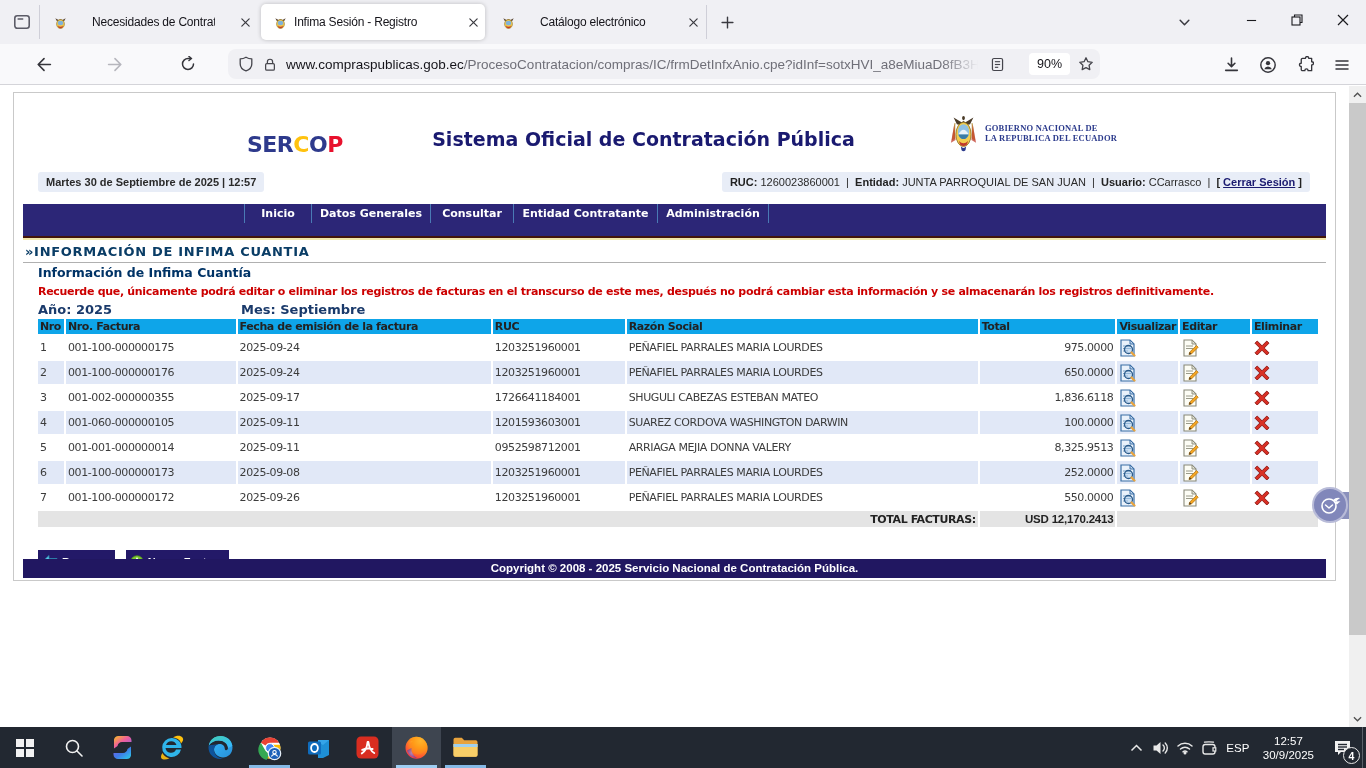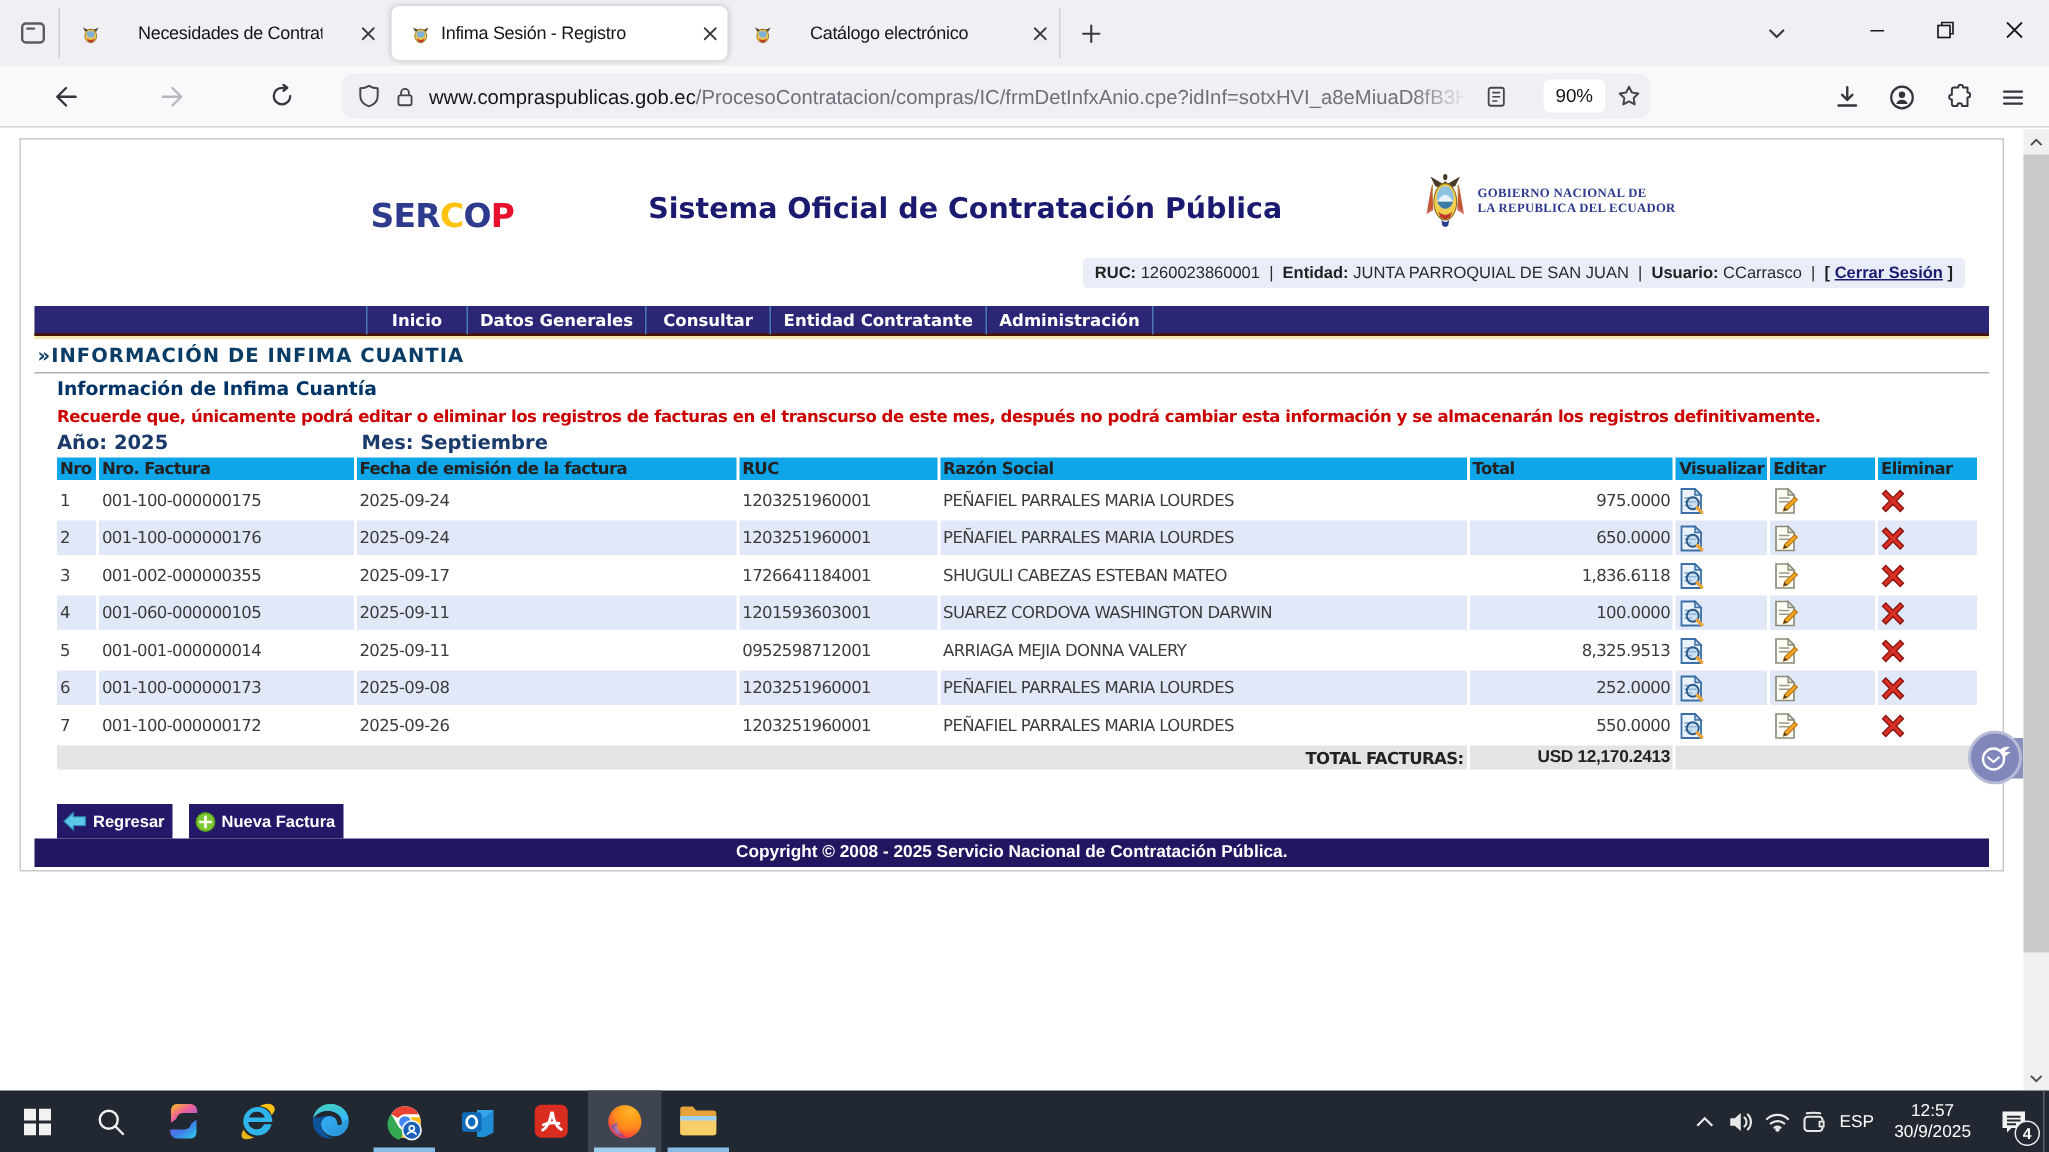--- a/index.html
+++ b/index.html
@@ -61,21 +61,21 @@
   .gov-logo { position:absolute; left:933px; top:19px; display:flex; align-items:center; }
   .gov-text { margin-left:5px; font-family:"Liberation Serif", serif; font-weight:bold; font-size:8.5px; color:#2b3a8c; line-height:9.5px; letter-spacing:0.2px; }
 
   .info-row { position:relative; height:32px; }
   .info-box { background:#e8edf7; border-radius:3px; font-size:11px; color:#2a2a2a; padding:4px 8px; white-space:nowrap; font-family:"Liberation Sans", sans-serif; }
   .date-box { position:absolute; left:24px; top:0; font-weight:bold; }
   .session-box { position:absolute; right:25px; top:0; }
   .session-box b { color:#222; }
   .session-link { color:#1a1a70; font-weight:bold; text-decoration:underline; }
 
-  .mainmenu { position:relative; margin:0 9px; height:20px; background:#2c2677; border-bottom:2px solid #44150b; box-shadow:0 2px 0 #f2e7ac; }
+  .mainmenu { position:relative; margin:0 9px; height:34px; background:#2c2677; border-bottom:2px solid #44150b; box-shadow:0 2px 0 #f2e7ac; }
   .menu-items { position:absolute; left:221px; top:0; height:19px; display:flex; }
   .menu-item { color:#fff; font-size:11px; font-weight:bold; display:flex; align-items:center; justify-content:center; border-right:1px solid #4a7ab5; font-family:"DejaVu Sans", sans-serif; }
   .menu-item:first-child { border-left:1px solid #4a7ab5; }
 
   .breadcrumb-row { margin:0 9px; padding:6px 0 3px 2px; border-bottom:1px solid #b0b0b0; font-size:13px; font-weight:bold; color:#0a3d66; font-family:"DejaVu Sans", sans-serif; letter-spacing:0.7px;}
   .content { padding:2px 15px 0 24px; }
   .section-title { font-size:12.5px; font-weight:bold; color:#003366; font-family:"DejaVu Sans", sans-serif; }
   .warning { font-size:11px; font-weight:bold; color:#cc0000; margin-top:5px; font-family:"DejaVu Sans", sans-serif; letter-spacing:-0.3px; white-space:nowrap;}
   .yearmonth { position:relative; height:17px; margin-top:4px; }
   .year-label { position:absolute; left:0; top:0; font-size:13px; font-weight:bold; color:#1a3a6b; font-family:"DejaVu Sans", sans-serif;}
@@ -305,20 +305,21 @@
             <path d="M21 37 Q25 40 29 37 L28 41 Q25 43 22 41 Z" fill="#2b3a8c"></path>
           </svg>
           <div class="gov-text" data-name="gov-text">
             <div>GOBIERNO NACIONAL DE</div>
             <div>LA REPUBLICA DEL ECUADOR</div>
           </div>
         </div>
       </div>
 
       <div class="info-row" data-name="info-row">
+        <div class="info-box date-box" data-name="datetime-box">Martes 30 de Septiembre de 2025 | 12:57</div>
         <div class="info-box session-box" data-name="session-box">
           <b>RUC:</b> <span>1260023860001</span>&nbsp; | &nbsp;<b>Entidad:</b> <span>JUNTA PARROQUIAL DE SAN JUAN</span>&nbsp; | &nbsp;<b>Usuario:</b> <span>CCarrasco</span>&nbsp; | &nbsp;<b>[</b> <a href="#" class="session-link" data-name="logout-link">Cerrar Sesión</a> <b>]</b>
         </div>
       </div>
 
       <div class="mainmenu" data-name="main-menu">
         <div class="menu-items" data-name="menu-items">
             <div class="menu-item" data-name="menu-item" style="width: 68px;">Inicio</div>
             <div class="menu-item" data-name="menu-item" style="width: 119px;">Datos Generales</div>
             <div class="menu-item" data-name="menu-item" style="width: 83px;">Consultar</div>

